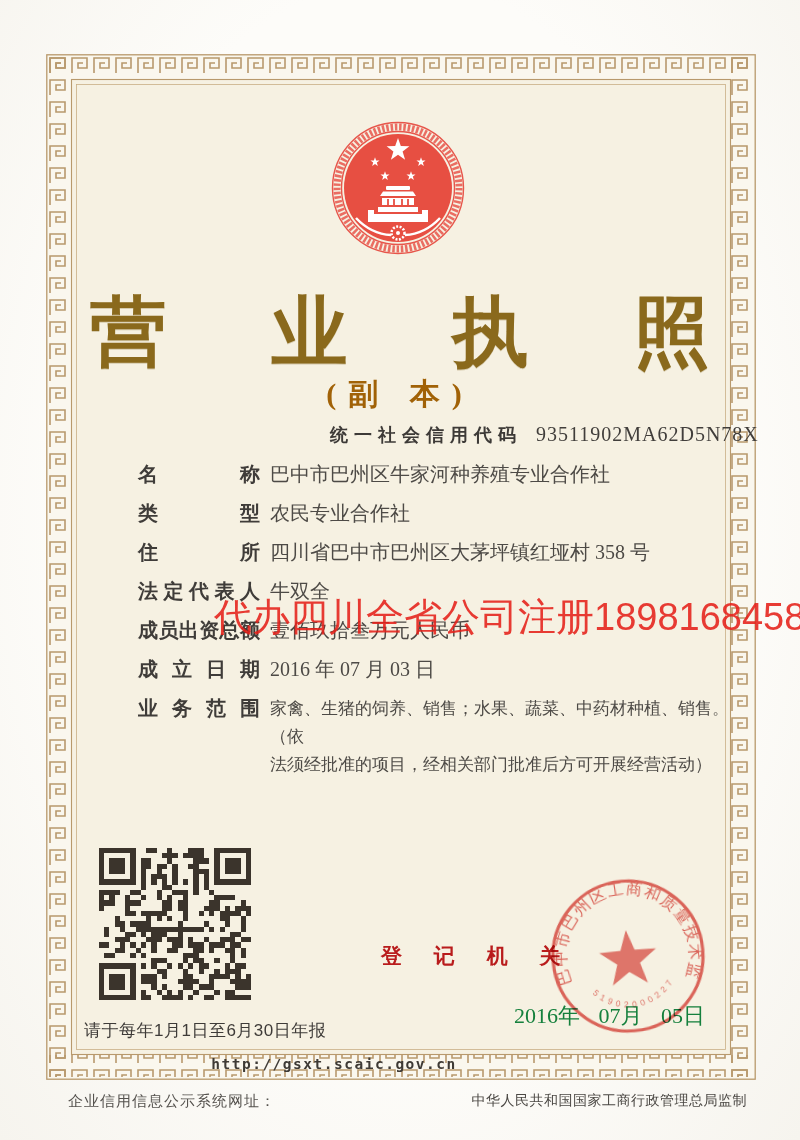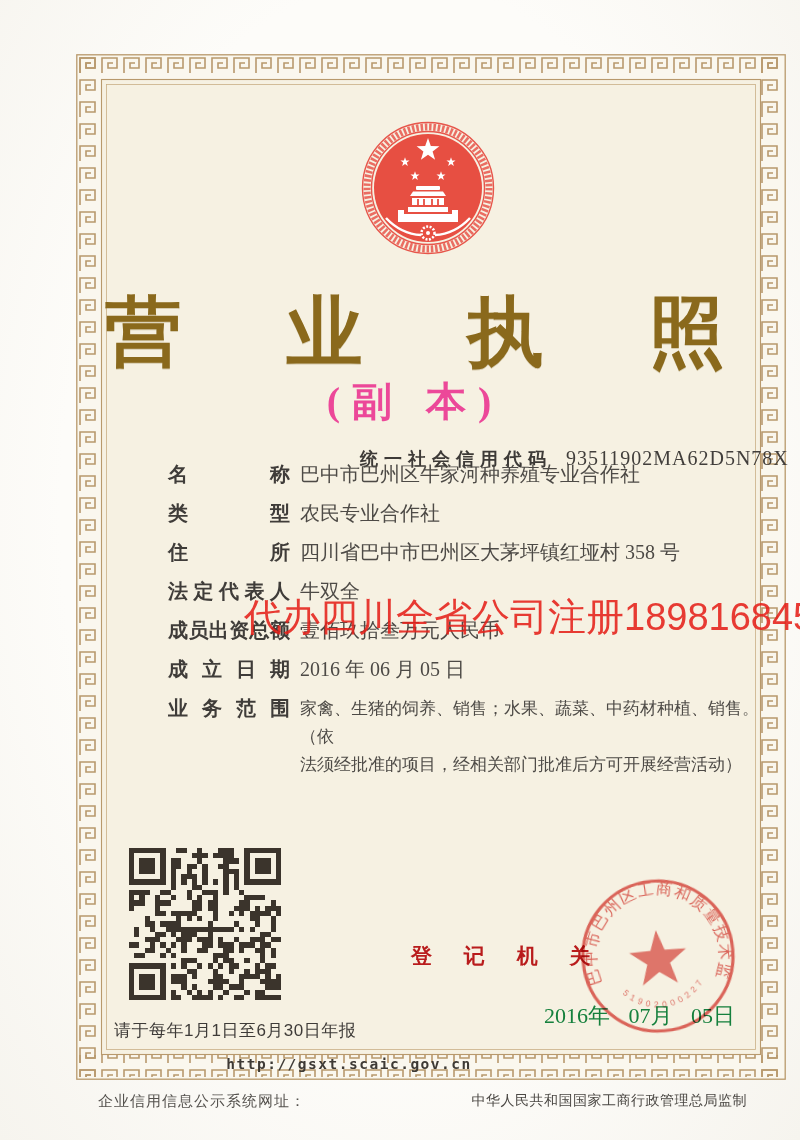--- a/index.html
+++ b/index.html
@@ -2,43 +2,43 @@
 <html><head>
 <meta charset="utf-8">
 <style>
   html,body{margin:0;padding:0;width:800px;height:1140px;overflow:hidden;}
   body{
     font-family:"Liberation Sans",sans-serif;
     background:
       radial-gradient(ellipse at 50% 45%, #fdfcf9 60%, #f6f4ee 100%);
     position:relative;
   }
-  .paper{position:absolute;inset:0;margin-left:30px;}
+  .paper{position:absolute;inset:0;}
 
   
   .border-frame{position:absolute;left:46px;top:54px;width:710px;height:1026px;}
 
   
   .emblem{position:absolute;left:331px;top:116px;width:134px;height:144px;}
 
   
   .title{
     position:absolute;left:0;right:0;top:282px;
     text-align:center;font-size:76px;font-weight:900;
     color:#8a691c;letter-spacing:42px;padding-left:42px;
     text-shadow:0 1px 0 rgba(120,90,20,.25);
     font-family:"Liberation Sans",sans-serif;white-space:nowrap;
   }
   .subtitle{
     position:absolute;left:0;right:0;top:374px;
-    text-align:center;font-size:40px;font-weight:600;color:#ec4899;
+    text-align:center;font-size:30px;font-weight:600;color:#a16207;
     letter-spacing:12px;font-family:"Liberation Serif",serif;
   }
   .credit-line{
-    position:absolute;left:330px;top:447px;display:flex;align-items:baseline;gap:14px;
+    position:absolute;left:330px;top:423px;display:flex;align-items:baseline;gap:14px;
     white-space:nowrap;
   }
   .credit-label{font-size:18px;font-weight:700;color:#3d3a37;letter-spacing:6px;}
   .credit-code{font-size:20px;color:#413e3b;font-family:"Liberation Serif",serif;letter-spacing:1px;}
 
   
   .fields{position:absolute;left:138px;top:463px;width:606px;}
   .frow{display:flex;align-items:flex-start;margin-bottom:17px;}
   .f-label{
     display:inline-block;width:122px;flex:0 0 122px;
@@ -170,21 +170,21 @@
     <div class="frow">
       <span class="f-label">法定代表人</span>
       <span class="f-value">牛双全</span>
     </div>
     <div class="frow">
       <span class="f-label">成员出资总额</span>
       <span class="f-value">壹佰玖拾叁万元人民币</span>
     </div>
     <div class="frow">
       <span class="f-label">成立日期</span>
-      <span class="f-value">2016 年 06 月 05 日</span>
+      <span class="f-value">2016 年 07 月 03 日</span>
     </div>
     <div class="frow scope">
       <span class="f-label">业务范围</span>
       <span class="f-value">
         <span>家禽、生猪的饲养、销售；水果、蔬菜、中药材种植、销售。（依</span><br>
         <span>法须经批准的项目，经相关部门批准后方可开展经营活动）</span>
       </span>
     </div>
   </div>
 

